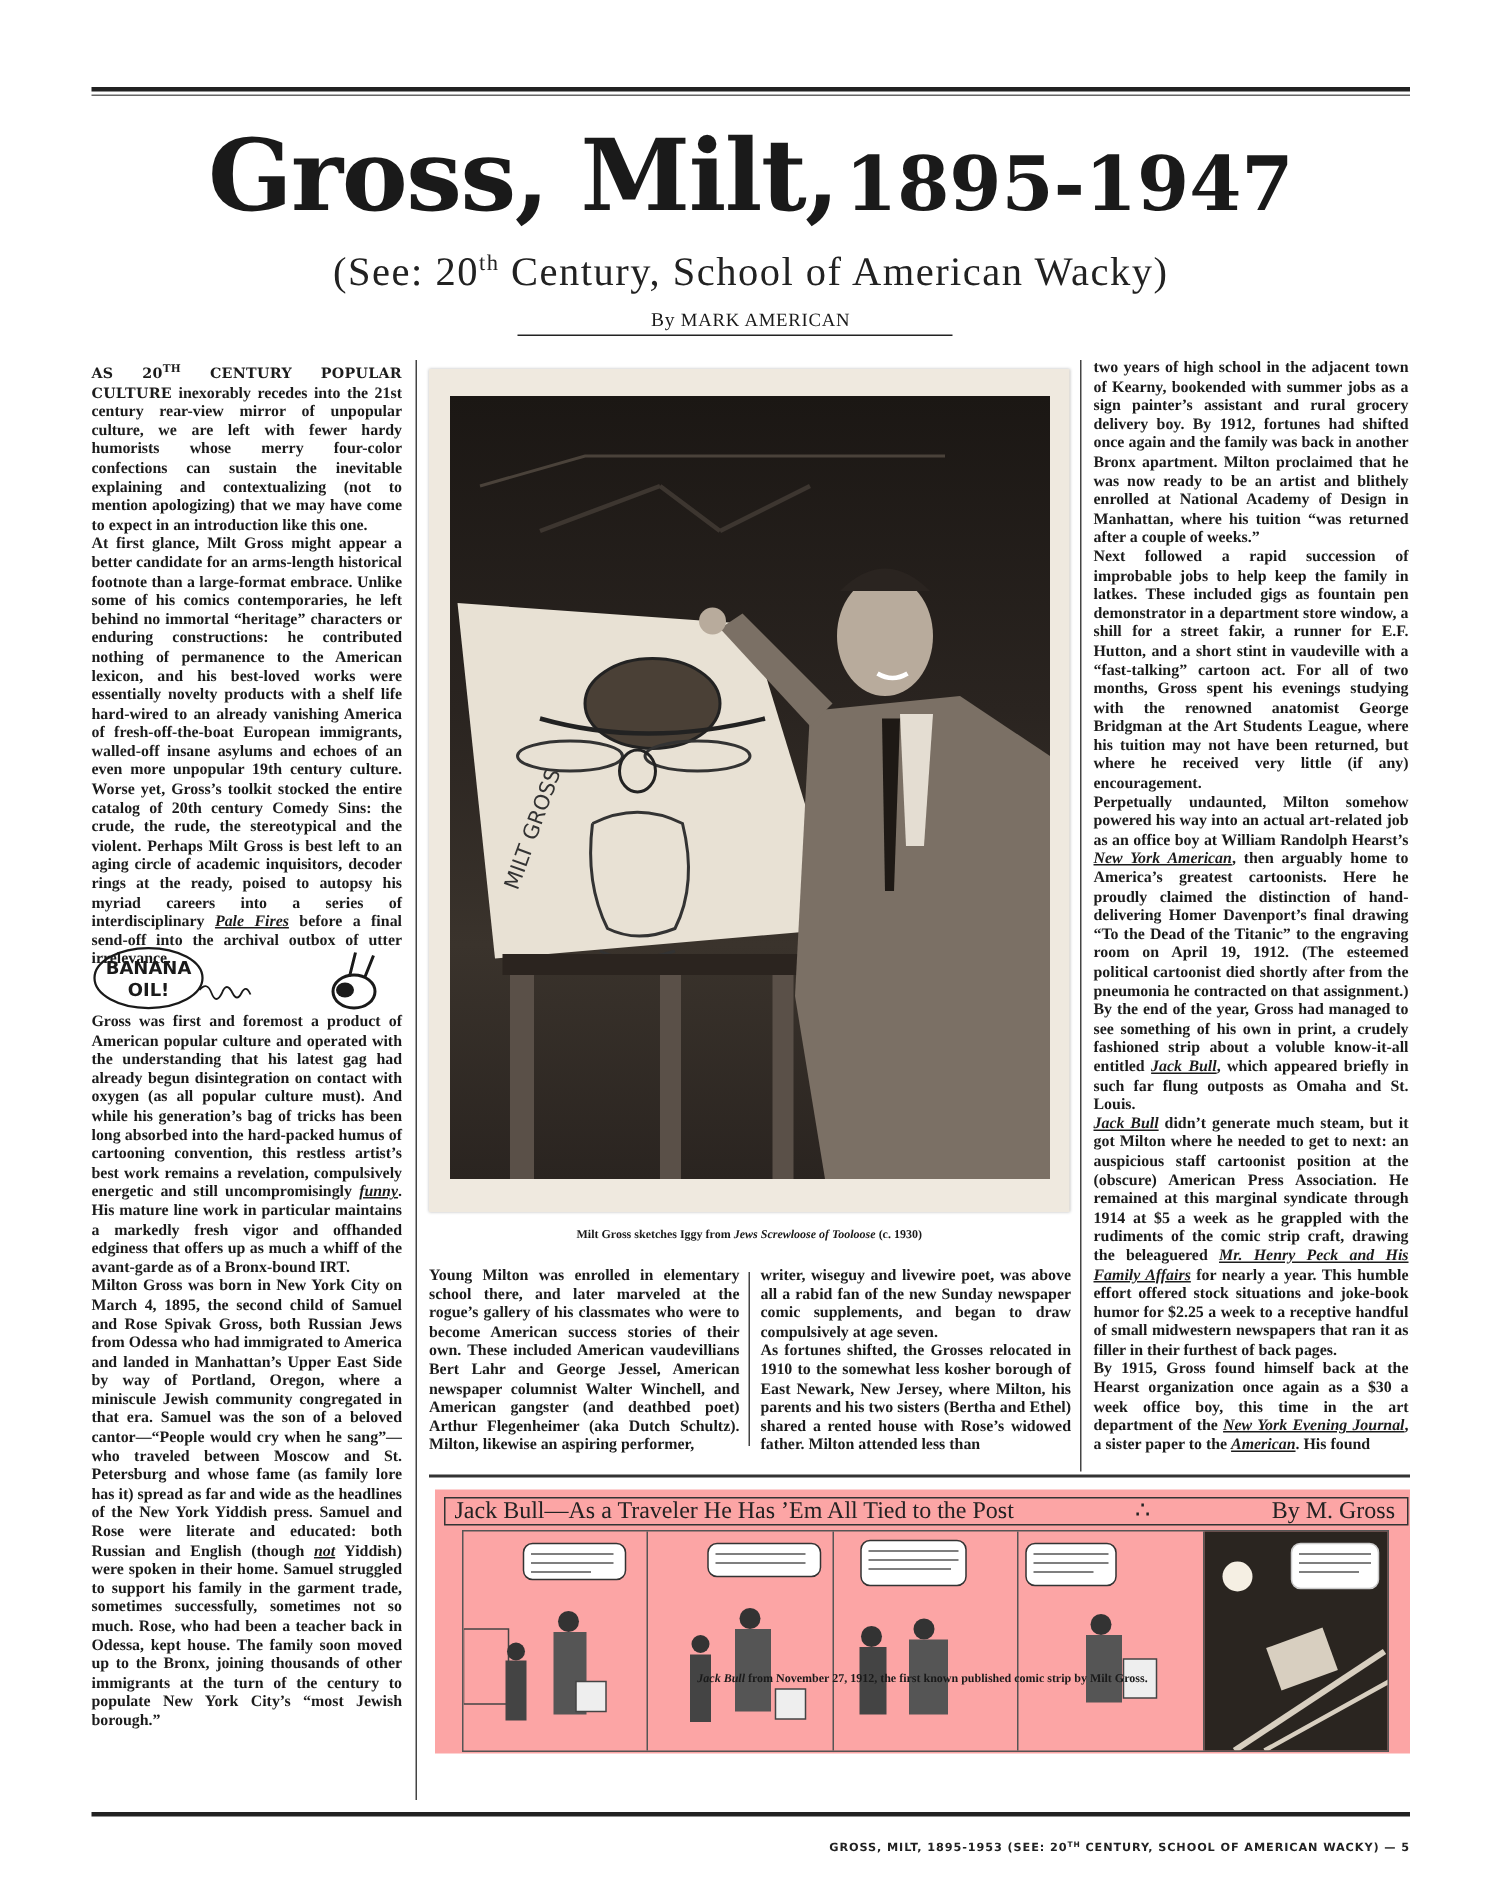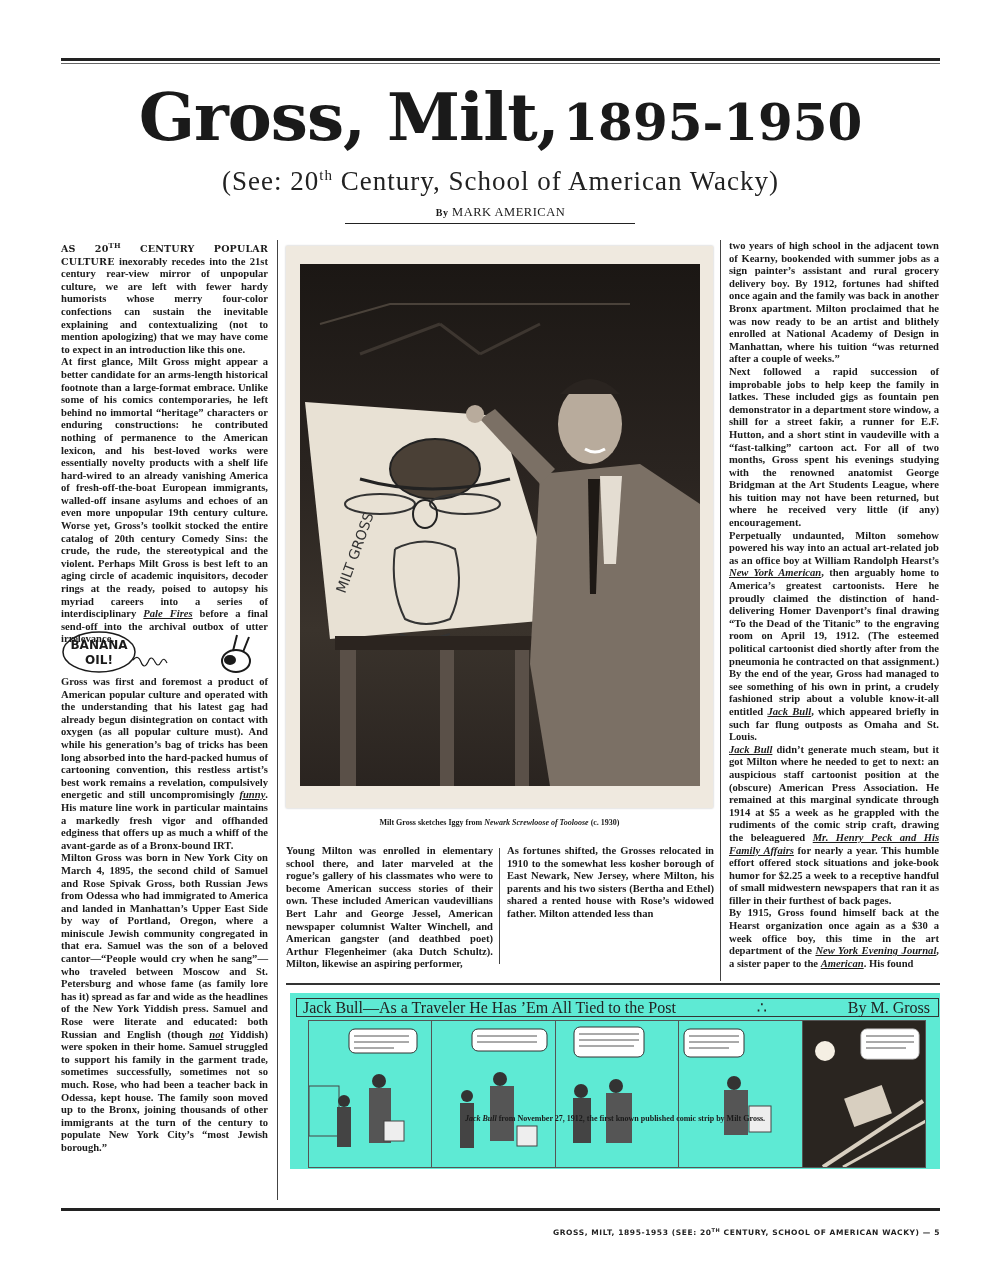--- a/index.html
+++ b/index.html
@@ -6,21 +6,21 @@
     body { width:1000px; height:1269px; position:relative; overflow:hidden; font-family:"DejaVu Serif", serif; color:#1a1a1a; }
     .abs { position:absolute; }
     .rule-top { left:61px; top:58px; width:879px; height:3px; background:#222; }
     .rule-top2 { left:61px; top:63px; width:879px; height:1px; background:#666; }
     .title { left:61px; top:78px; width:879px; text-align:center; white-space:nowrap; font-family:"DejaVu Serif", serif; font-weight:bold; color:#1a1a1a; letter-spacing:-1px; }
     .title .name { font-size:66px;margin-top:16px; }
     .title .years { font-size:50px; letter-spacing:0; }
     .subtitle { left:61px; top:166px; width:879px; text-align:center; font-family:"Liberation Serif", serif; font-size:27px; letter-spacing:1px; color:#222; }
     .subtitle sup { font-size:15px; vertical-align:10px; }
     .byline { left:61px; top:205px; width:879px; text-align:center; font-family:"Liberation Serif", serif; font-size:12.5px; letter-spacing:0.5px; }
-    .byline .by { font-size:10px;font-weight:bold; }
+    .byline .by { font-size:13px; }
     .byline-rule { left:345px; top:223px; width:290px; height:1px; background:#222; }
 
     .col { font-family:"Liberation Serif", serif; font-size:10.6px; line-height:12.6px; text-align:justify; hyphens:manual; color:#1c1c1c; font-weight:bold; }
     .col p { margin:0; }
     .col p + p { text-indent:0; }
     .lead { font-family:"DejaVu Serif", serif; font-weight:bold; font-size:9.5px; letter-spacing:0.2px; }
     .col sup { font-size:7px; vertical-align:4px; }
     .col i { font-style:italic;text-decoration:underline; }
 
     .col-left { left:61px; top:240px; width:207px; }
@@ -33,42 +33,42 @@
     .vrule-mid { left:499px; top:848px; width:1px; height:116px; background:#444; }
 
     .photo { left:286px; top:246px; width:427px; height:562px; background:#efe9df; box-shadow:0 0 2px #bbb; }
     .photo-inner { position:absolute; left:14px; top:18px; width:400px; height:522px; background:linear-gradient(180deg,#1b1714 0%,#2a2420 40%,#3a332c 70%,#2a2420 100%); overflow:hidden; }
     .photo-caption { left:286px; top:818px; width:427px; text-align:center; font-family:"Liberation Serif", serif; font-size:8px; font-weight:bold; }
     .photo-caption i { font-style:italic; }
 
     .banana { left:61px; top:630px; width:207px; height:46px; }
 
     .hrule-mid { left:286px; top:983px; width:654px; height:2px; background:#333; }
-    .strip { left:290px; top:993px; width:650px; height:176px; background:#5eead4; }
+    .strip { left:290px; top:993px; width:650px; height:176px; background:#fca5a5; }
     .strip-title { position:absolute; left:6px; top:5px; width:627px; height:17px; border:1px solid #333; font-family:"Liberation Serif", serif; font-size:16px; line-height:17px; padding-left:6px; color:#222; white-space:nowrap; display:flex; justify-content:space-between; padding-right:8px; }
     .strip-panels { position:absolute; left:18px; top:27px; width:616px; height:146px; display:flex; border:1px solid #555; }
     .panel { flex:1; border-right:1px solid #555; position:relative; overflow:hidden; }
     .panel:last-child { border-right:none; }
     .panel.dark { background:#2a2520; }
     .strip-caption { left:290px; top:1114px; width:650px; text-align:center; font-family:"Liberation Serif", serif; font-size:8px; font-weight:bold; }
     .strip-caption i { font-style:italic; }
 
     .rule-bottom { left:61px; top:1208px; width:879px; height:3px; background:#222; }
     .footer { left:500px; top:1227px; width:440px; text-align:right; font-family:"DejaVu Sans", sans-serif; font-weight:bold; font-size:7.5px; letter-spacing:0.6px; color:#222; }
     .footer sup { font-size:5px; vertical-align:3px; }
   </style>
 </head>
 <body>
 
 <div class="abs rule-top"></div>
 <div class="abs rule-top2"></div>
 
 <div class="abs title">
   <span class="name">Gross, Milt,</span>
-  <span class="years">1895-1950</span>
+  <span class="years">1895-1947</span>
 </div>
 
 <div class="abs subtitle">
   <span>(See: 20</span><sup>th</sup><span> Century, School of American Wacky)</span>
 </div>
 
 <div class="abs byline">
   <span class="by">By</span>
   <span>MARK AMERICAN</span>
 </div>
@@ -121,28 +121,29 @@
       <path d="M285 185 q10 6 20 0" stroke="#fff" stroke-width="3" fill="none"></path>
       <path d="M240 210 L340 200 L400 240 L400 522 L250 522 L230 400 Z" fill="#7b7065"></path>
       <path d="M288 215 L300 215 L296 330 L290 330 Z" fill="#1e1915"></path>
       <path d="M300 212 L322 212 L316 300 L304 300 Z" fill="#e4ddd2"></path>
       <path d="M240 220 L180 155 L195 145 L255 205 Z" fill="#7b7065"></path>
       <circle cx="175" cy="150" r="9" fill="#b8ab9c"></circle>
     </svg>
   </div>
 </div>
 <div class="abs photo-caption">
-  <span>Milt Gross sketches Iggy from </span><i>Newark Screwloose of Tooloose</i><span> (c. 1930)</span>
+  <span>Milt Gross sketches Iggy from </span><i>Jews Screwloose of Tooloose</i><span> (c. 1930)</span>
 </div>
 
 <div class="abs col col-mid1">
   <p>Young Milton was enrolled in elementary school there, and later marveled at the rogue’s gallery of his classmates who were to become American success stories of their own. These included American vaudevillians Bert Lahr and George Jessel, American newspaper columnist Walter Winchell, and American gangster (and deathbed poet) Arthur Flegenheimer (aka Dutch Schultz). Milton, likewise an aspiring performer,</p>
 </div>
 <div class="abs vrule-mid"></div>
 <div class="abs col col-mid2">
+  <p>writer, wiseguy and livewire poet, was above all a rabid fan of the new Sunday newspaper comic supplements, and began to draw compulsively at age seven.</p>
   <p>As fortunes shifted, the Grosses relocated in 1910 to the somewhat less kosher borough of East Newark, New Jersey, where Milton, his parents and his two sisters (Bertha and Ethel) shared a rented house with Rose’s widowed father. Milton attended less than</p>
 </div>
 
 <div class="abs vrule-right"></div>
 
 <div class="abs col col-right">
   <p>two years of high school in the adjacent town of Kearny, bookended with summer jobs as a sign painter’s assistant and rural grocery delivery boy. By 1912, fortunes had shifted once again and the family was back in another Bronx apartment. Milton proclaimed that he was now ready to be an artist and blithely enrolled at National Academy of Design in Manhattan, where his tuition “was returned after a couple of weeks.”</p>
   <p>Next followed a rapid succession of improbable jobs to help keep the family in latkes. These included gigs as fountain pen demonstrator in a department store window, a shill for a street fakir, a runner for E.F. Hutton, and a short stint in vaudeville with a “fast-talking” cartoon act. For all of two months, Gross spent his evenings studying with the renowned anatomist George Bridgman at the Art Students League, where his tuition may not have been returned, but where he received very little (if any) encouragement.</p>
   <p><span>Perpetually undaunted, Milton somehow powered his way into an actual art-related job as an office boy at William Randolph Hearst’s </span><i>New York American</i><span>, then arguably home to America’s greatest cartoonists. Here he proudly claimed the distinction of hand-delivering Homer Davenport’s final drawing “To the Dead of the Titanic” to the engraving room on April 19, 1912. (The esteemed political cartoonist died shortly after from the pneumonia he contracted on that assignment.) By the end of the year, Gross had managed to see something of his own in print, a crudely fashioned strip about a voluble know-it-all entitled </span><i>Jack Bull</i><span>, which appeared briefly in such far flung outposts as Omaha and St. Louis.</span></p>
   <p><i>Jack Bull</i><span> didn’t generate much steam, but it got Milton where he needed to get to next: an auspicious staff cartoonist position at the (obscure) American Press Association. He remained at this marginal syndicate through 1914 at $5 a week as he grappled with the rudiments of the comic strip craft, drawing the beleaguered </span><i>Mr. Henry Peck and His Family Affairs</i><span> for nearly a year. This humble effort offered stock situations and joke-book humor for $2.25 a week to a receptive handful of small midwestern newspapers that ran it as filler in their furthest of back pages.</span></p>

